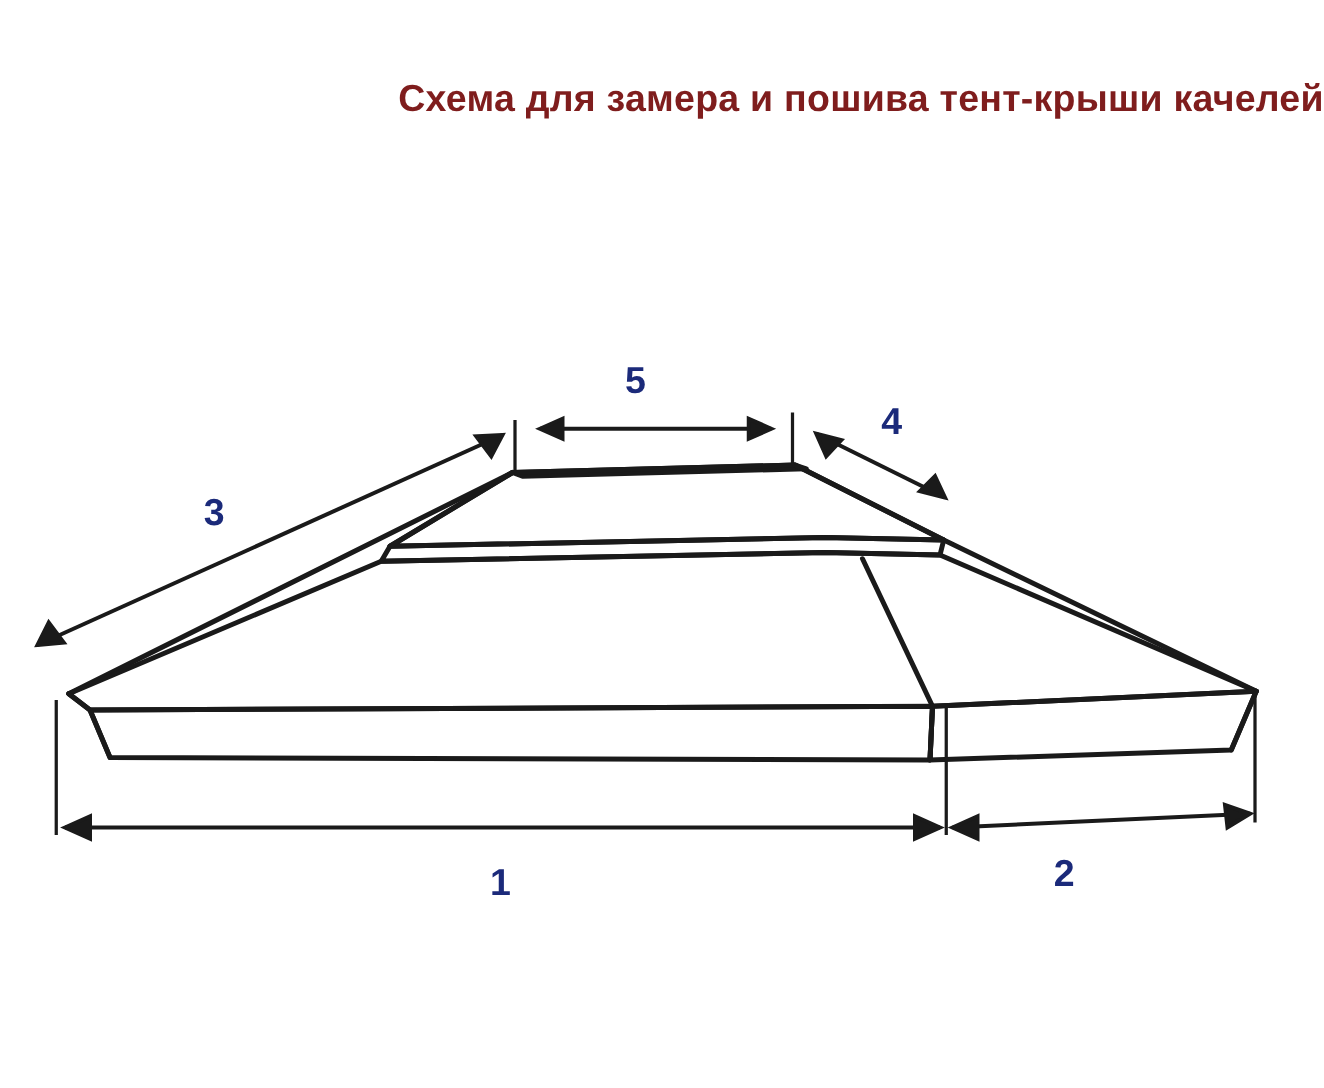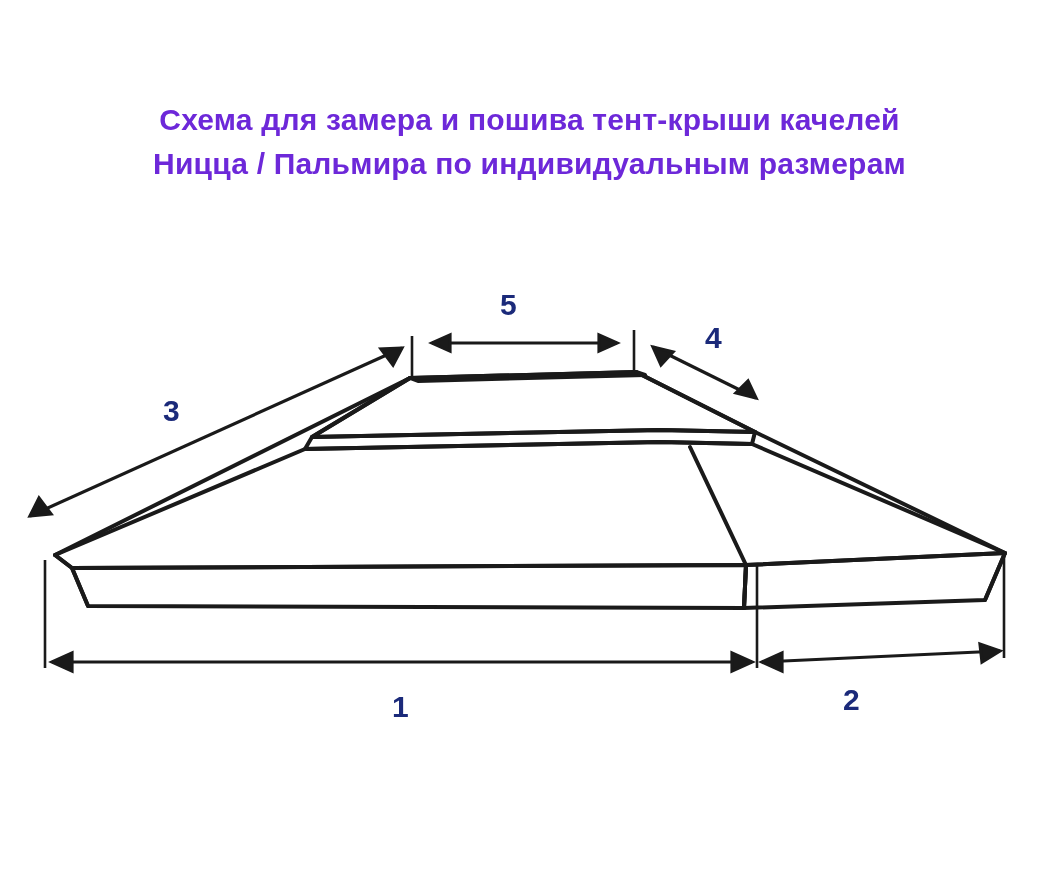--- a/index.html
+++ b/index.html
@@ -19,27 +19,26 @@
     left: 0;
     top: 0;
     width: 1059px;
     height: 870px;
   }
   .title-block {
     position: absolute;
     left: 0;
     top: 58px;
     width: 1059px;
-    text-align: center;
-    color: #6d28d9;
+    text-align: right;
+    color: #7f1d1d;
     font-size: 30px;
     font-weight: bold;
     line-height: 44px;
     letter-spacing: 0.2px;
-    margin-top: 40px;
   }
   .title-line {
     display: block;
   }
   .dim-label {
     position: absolute;
     color: #1b2a7a;
     font-size: 30px;
     font-weight: bold;
     line-height: 1;
@@ -52,21 +51,20 @@
     height: 870px;
   }
 </style>
 </head>
 <body>
 
 <div id="diagram-root">
 
   <div class="title-block">
     <span class="title-line">Схема для замера и пошива тент-крыши качелей</span>
-    <span class="title-line">Ницца / Пальмира по индивидуальным размерам</span>
   </div>
 
   <svg class="canopy" viewBox="0 0 1059 870">
     <g fill="none" stroke="#1a1a1a" stroke-width="4" stroke-linejoin="round" stroke-linecap="round">
 
       <path d="M410 378 L636 372 L645 375 L418 381 Z"></path>
 
       <path d="M410 378 L636 372 L755 432 L660 430 L312 437 Z"></path>
 
       <path d="M312 437 L660 430 L755 432 L752 444 L660 442 L305 449 Z"></path>

